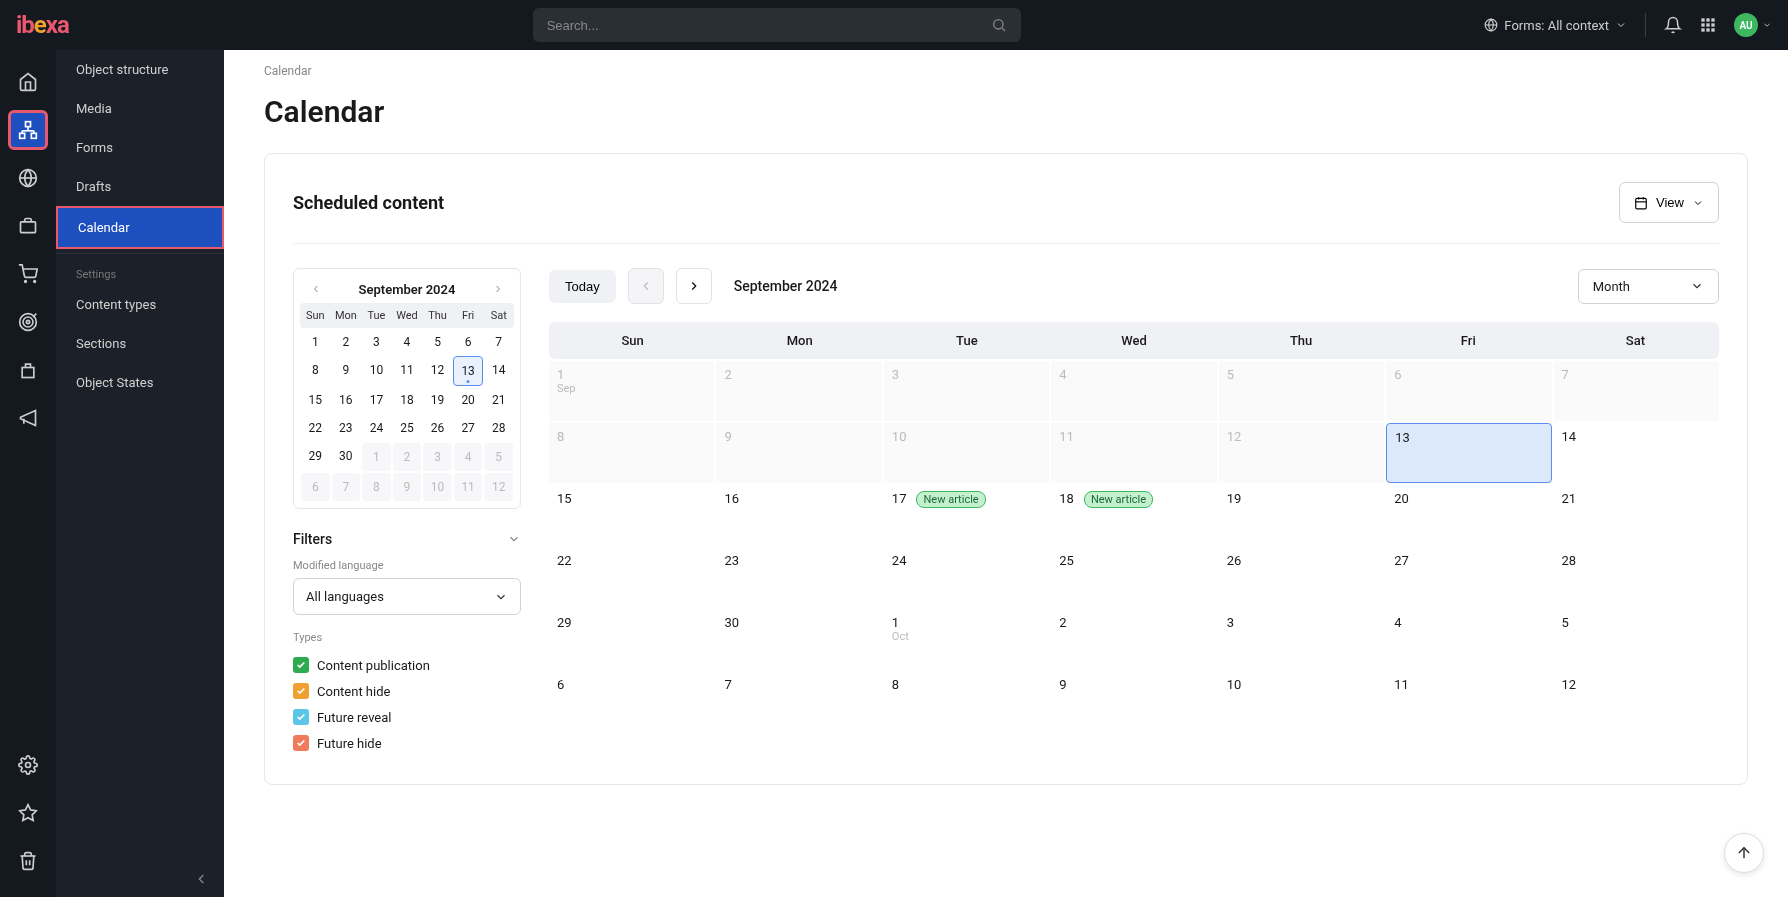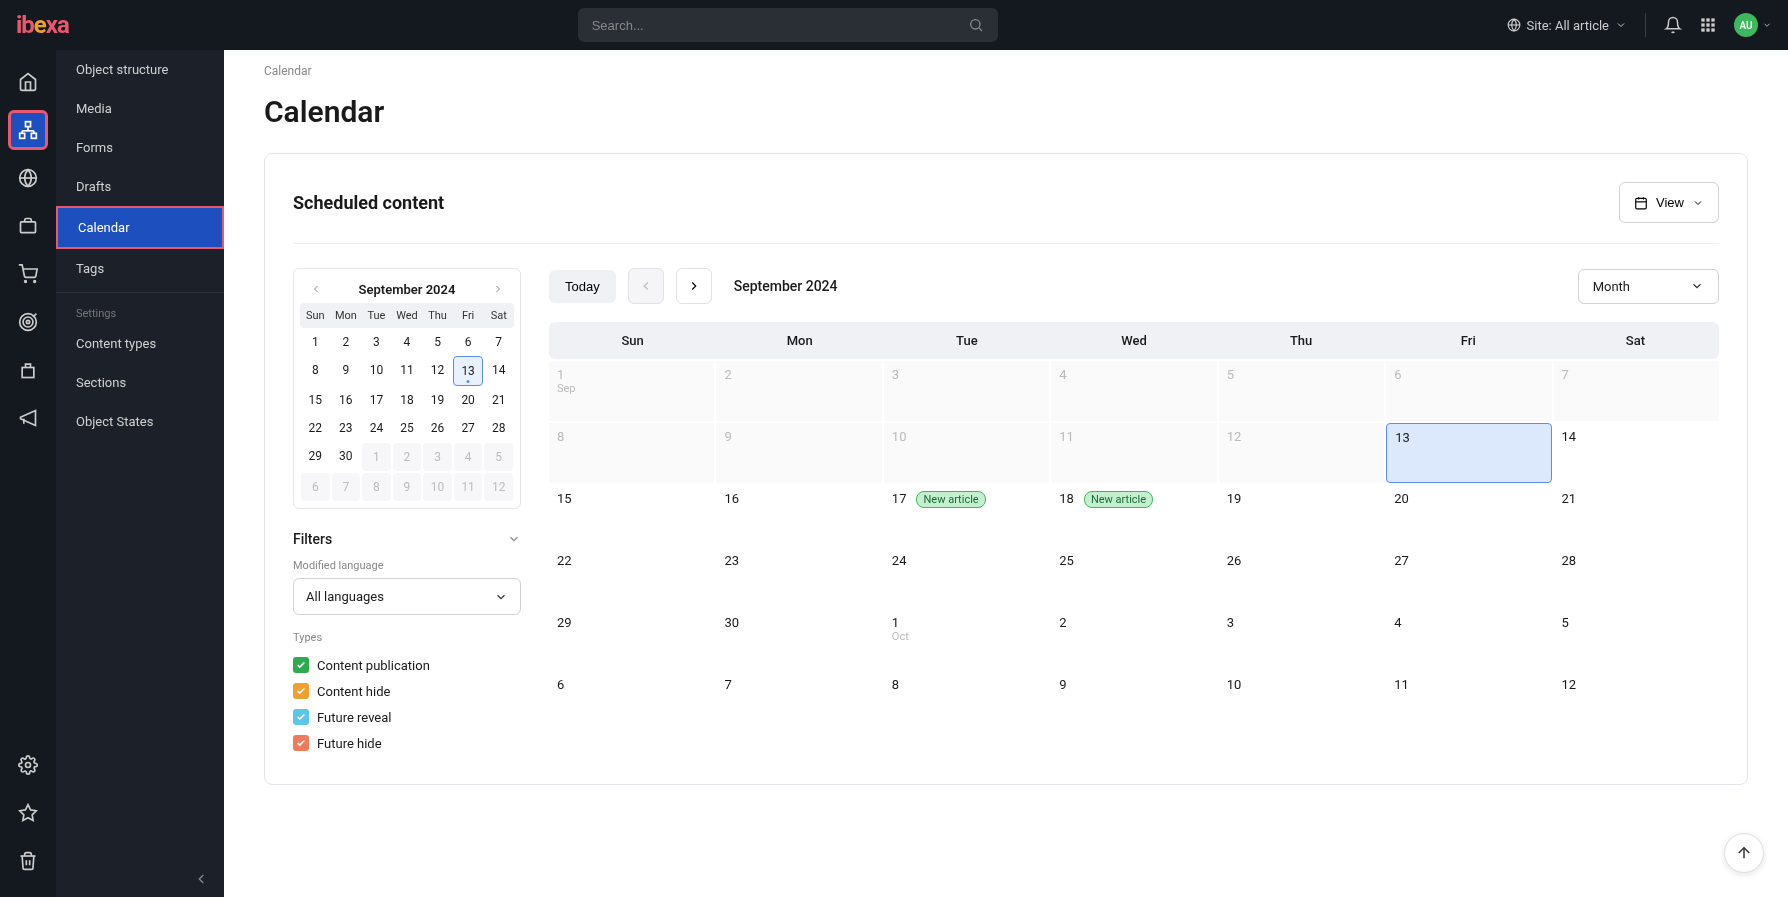--- a/index.html
+++ b/index.html
@@ -3,21 +3,21 @@
   <meta charset="utf-8">
   <style>
     * { margin: 0; padding: 0; box-sizing: border-box; }
     body { font-family: -apple-system, BlinkMacSystemFont, "Segoe UI", Roboto, Arial, sans-serif; background: #fff; color: #1a1a1a; }
     
     
     .topbar { position: fixed; top: 0; left: 0; right: 0; height: 50px; background: #14181f; display: flex; align-items: center; padding: 0 16px; z-index: 100; }
     .logo { color: #e8586f; font-size: 24px; font-weight: 700; letter-spacing: -1px; }
     .logo span { color: #f0a030; }
     .search-wrap { flex: 1; display: flex; justify-content: center; }
-    .search-box { width: 420px; height: 34px; background: #2a2e35; border-radius: 6px; display: flex; align-items: center; padding: 0 14px; }
+    .search-box { width: 488px; height: 34px; background: #2a2e35; border-radius: 6px; display: flex; align-items: center; padding: 0 14px; }
     .search-input { flex: 1; background: transparent; border: none; color: #aaa; font-size: 13px; outline: none; }
     .search-input::placeholder { color: #888; }
     .search-icon { color: #888; }
     .topbar-right { display: flex; align-items: center; gap: 18px; color: #ccc; font-size: 13px; }
     .site-context { display: flex; align-items: center; gap: 6px; }
     .topbar-divider { width: 1px; height: 24px; background: #3a3e45; }
     .topbar-icon { color: #ccc; cursor: pointer; }
     .avatar { width: 24px; height: 24px; border-radius: 50%; background: #3db85f; color: #fff; display: flex; align-items: center; justify-content: center; font-size: 10px; font-weight: 600; }
     .avatar-wrap { display: flex; align-items: center; gap: 4px; }
     
@@ -115,21 +115,21 @@
       </span>
     </div>
   </div>
   <div class="topbar-right">
     <div class="site-context">
       <svg width="14" height="14" viewBox="0 0 24 24" fill="none" stroke="currentColor" stroke-width="2">
           <circle cx="12" cy="12" r="10"></circle>
           <line x1="2" y1="12" x2="22" y2="12"></line>
           <path d="M12 2a15.3 15.3 0 0 1 4 10 15.3 15.3 0 0 1-4 10 15.3 15.3 0 0 1-4-10 15.3 15.3 0 0 1 4-10z"></path>
         </svg>
-      <span>Site: All article</span>
+      <span>Forms: All context</span>
       <svg width="12" height="12" viewBox="0 0 24 24" fill="none" stroke="currentColor" stroke-width="2">
           <polyline points="6 9 12 15 18 9"></polyline>
         </svg>
     </div>
     <div class="topbar-divider"></div>
     <span class="topbar-icon">
       <svg width="18" height="18" viewBox="0 0 24 24" fill="none" stroke="currentColor" stroke-width="2">
           <path d="M18 8A6 6 0 0 0 6 8c0 7-3 9-3 9h18s-3-2-3-9"></path>
           <path d="M13.73 21a2 2 0 0 1-3.46 0"></path>
         </svg>
@@ -238,21 +238,20 @@
   </div>
 </div>
 
 <div class="submenu">
   <div id="submenu-items">
       <div class="submenu-item">Object structure</div>
       <div class="submenu-item">Media</div>
       <div class="submenu-item">Forms</div>
       <div class="submenu-item">Drafts</div>
       <div class="submenu-item active">Calendar</div>
-      <div class="submenu-item">Tags</div>
     </div>
   <div class="submenu-separator"></div>
   <div class="submenu-heading">Settings</div>
   <div id="submenu-settings">
       <div class="submenu-item">Content types</div>
       <div class="submenu-item">Sections</div>
       <div class="submenu-item">Object States</div>
     </div>
   <div class="collapse-handle">
     <svg width="16" height="16" viewBox="0 0 24 24" fill="none" stroke="currentColor" stroke-width="2">

